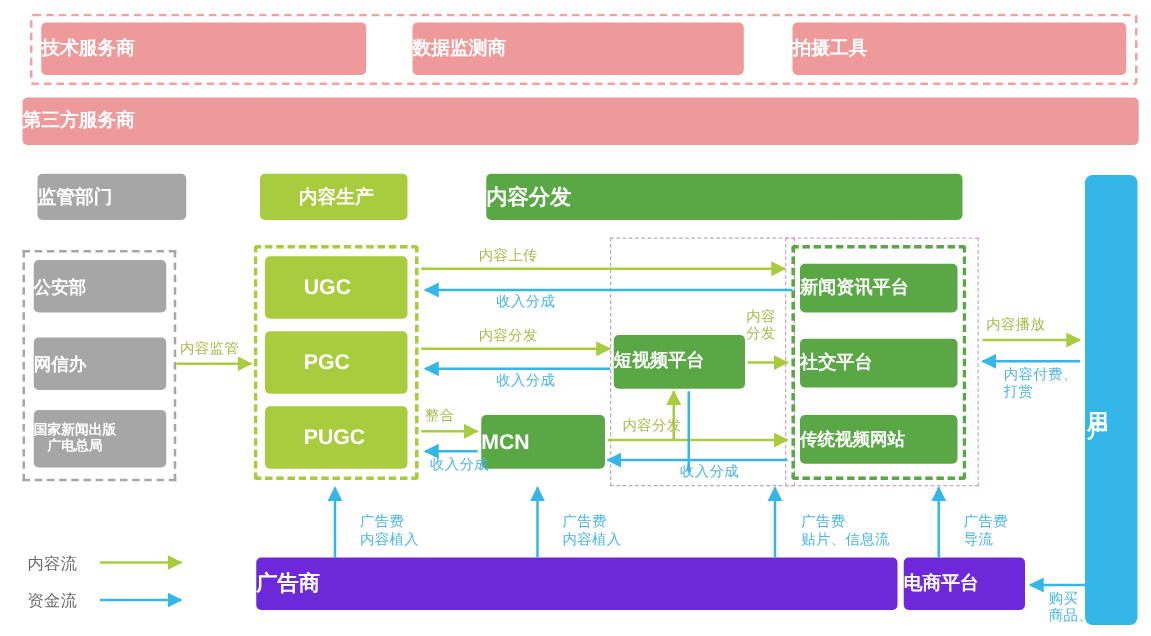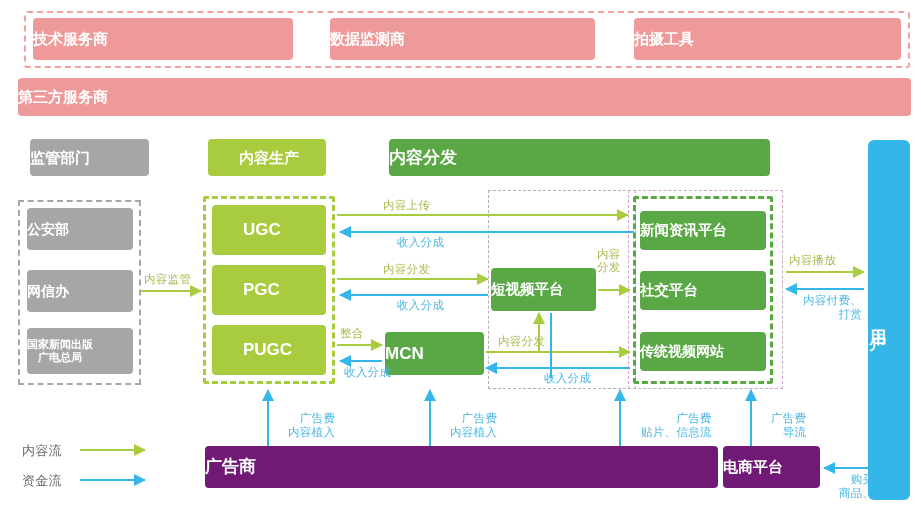--- a/index.html
+++ b/index.html
@@ -7,21 +7,21 @@
     background: #ffffff;
   }
   body {
     width: 921px; height: 509px;
     font-family: "Liberation Sans", "DejaVu Sans", sans-serif;
     overflow: hidden;
     position: relative;
   }
   #stage { position: relative; width: 921px; height: 509px; }
 
-  .abs { position: absolute; box-sizing: border-box; text-align: right; }
+  .abs { position: absolute; box-sizing: border-box; }
 
   .box {
     display: flex; align-items: center; justify-content: flex-start;
     text-align: center;
     color: #ffffff;
     font-weight: bold;
     border-radius: 4px;
     line-height: 1.15;
   }
 
@@ -29,21 +29,21 @@
   .pink   { background: #ef9a9a; }
   .pink-dash { border: 2.5px dashed #f2a0a0; border-radius: 3px; background: transparent; }
   .gray   { background: #a6a6a6; }
   .gray-dash { border: 2.5px dashed #a6a6a6; background: transparent; }
   .lgreen { background: #a9cc3f; padding-left: 31px; }
   .lgreen-dash { border: 3px dashed #a9cc3f; border-radius: 3px; background: transparent; }
   .dgreen { background: #5aa845; }
   .dgreen-dash { border: 3px dashed #5aa845; border-radius: 3px; background: transparent; }
   .gdash  { border: 1.5px dashed #b0b0b0; background: transparent; }
   .pdash  { border: 1.5px dashed #c9a7c9; background: transparent; }
-  .orange { background: #701a75; }
+  .orange { background: #6d28d9; }
   .blue   { background: #34b6e8; }
 
   
   .lbl {
     position: absolute;
     font-size: 11.5px;
     line-height: 1.25;
     white-space: pre;
     letter-spacing: .3px;
   }

